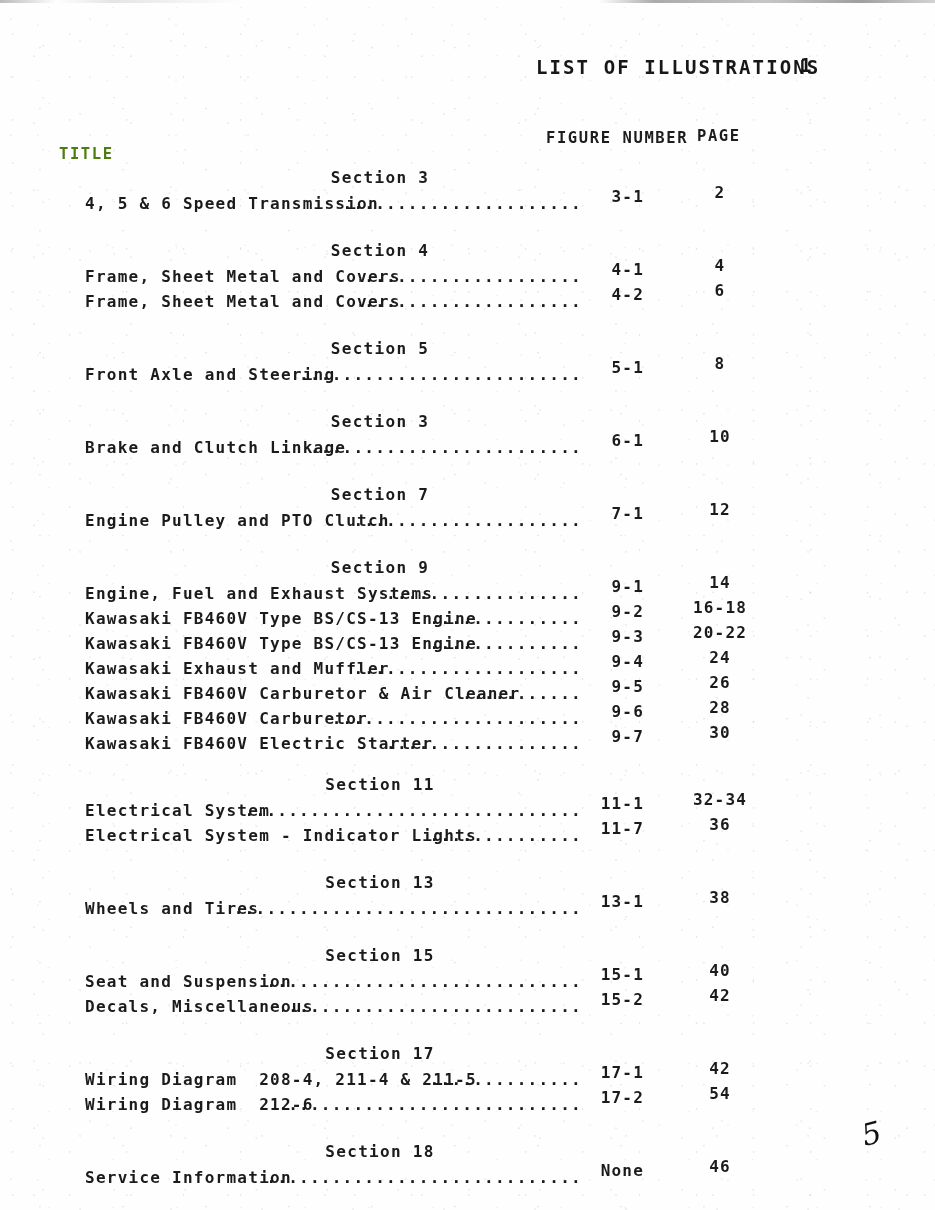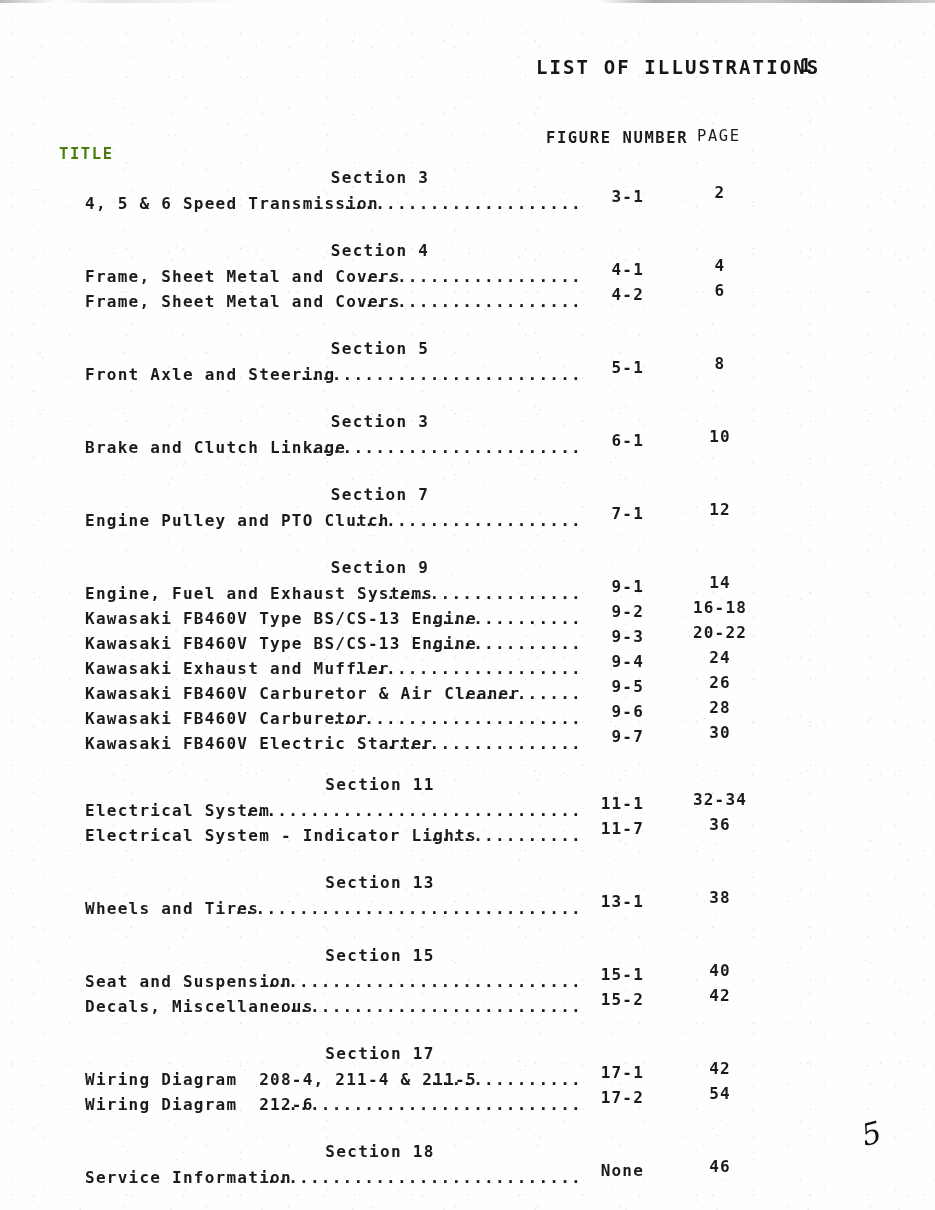--- a/index.html
+++ b/index.html
@@ -88,21 +88,21 @@
     font-weight: 700;
     color: #1d1d1d;
     white-space: nowrap;
     margin-left: 48px;
   }
   .col-page {
     position: absolute;
     left: 697px; top: 127px;
     font-size: 15.5px;
     letter-spacing: 1.6px;
-    font-weight: 400;
+    font-weight: 700;
     color: #1d1d1d;
   }
   .col-title {
     position: absolute;
     left: 59px; top: 145px;
     font-size: 15.5px;
     letter-spacing: 1.6px;
     font-weight: 700;
     color: #4d7c0f;
   }

